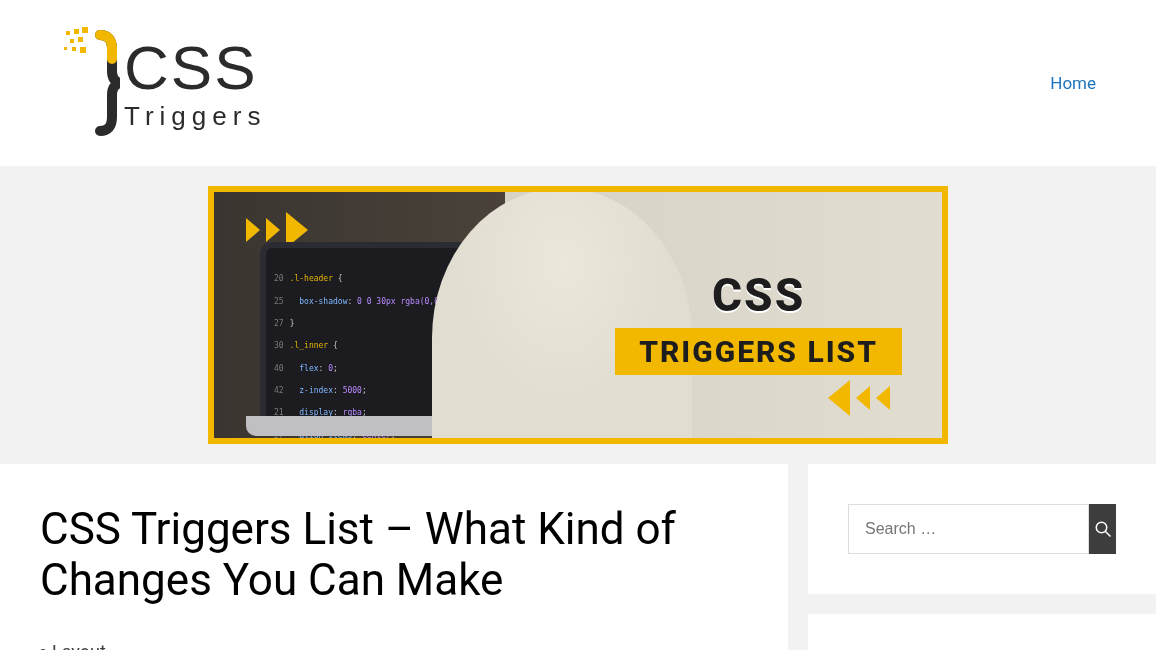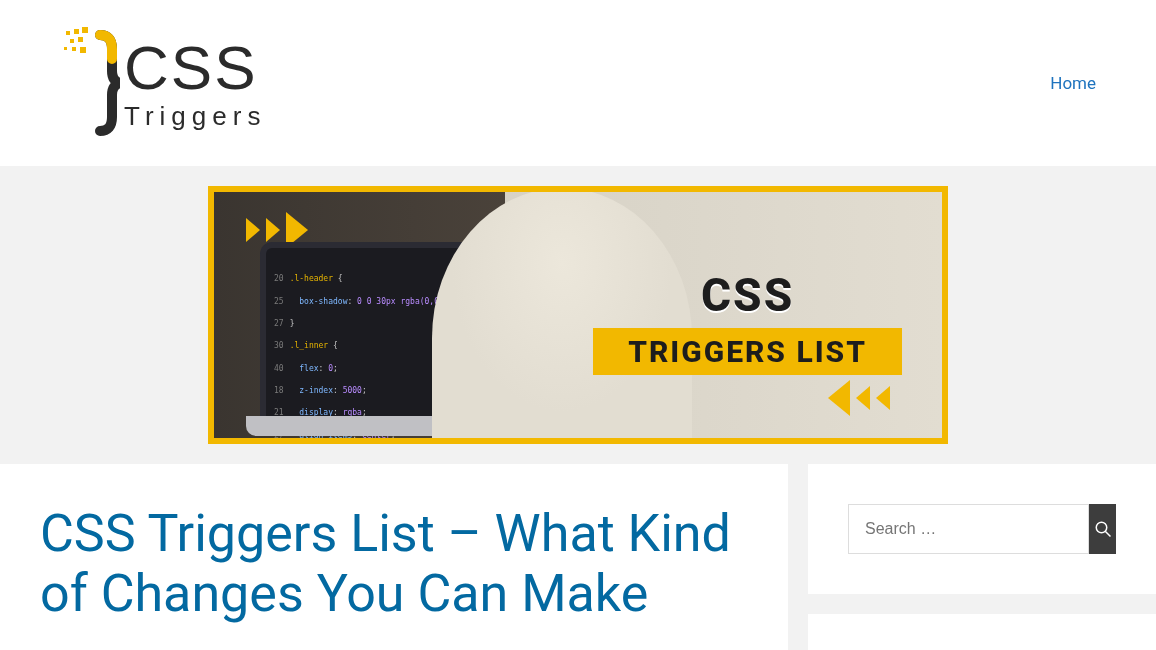--- a/index.html
+++ b/index.html
@@ -85,38 +85,38 @@
   }
   
   .hero-title{
     position:absolute;right:40px;top:76px;text-align:center;
   }
   .hero-title .css{
     font-size:46px;font-weight:800;color:#1d1d1d;letter-spacing:2px;
     text-shadow:0 2px 0 #fff;
   }
   .hero-title .bar{
-    background:var(--accent);padding:6px 35px;margin-top:6px;
+    background:var(--accent);padding:6px 24px;margin-top:6px;
     font-size:30px;font-weight:800;color:#1d1d1d;letter-spacing:2px;
   }
   
   .arrows-tl,.arrows-br{position:absolute;display:flex;gap:6px;align-items:center;}
   .arrows-tl{top:20px;left:32px;}
   .arrows-br{bottom:22px;right:52px;transform:scaleX(-1);}
   .tri{width:0;height:0;border-style:solid;}
   .tri.small{border-width:12px 0 12px 14px;border-color:transparent transparent transparent var(--accent);}
   .tri.big{border-width:18px 0 18px 22px;border-color:transparent transparent transparent var(--accent);}
   
   .columns{display:flex;gap:20px;padding:0;}
   .main{
     background:#fff;flex:1;min-height:200px;
     padding:40px 40px;
   }
   .main h1{
-    font-size:52px;font-weight:400;color:#0369a1;line-height:1.15;
+    font-size:44px;font-weight:400;color:#000000;line-height:1.15;
   }
   .bullet-row{margin-top:36px;font-size:18px;color:#3f3f3f;display:flex;align-items:center;gap:6px;}
   .dot{width:6px;height:6px;border-radius:50%;background:#3f3f3f;}
   .sidebar{
     width:348px;display:flex;flex-direction:column;gap:20px;
   }
   .widget{
     background:#fff;padding:40px;
   }
   .search-row{display:flex;}
@@ -171,21 +171,21 @@
         <div class="tri big"></div>
     </div>
 
     <div class="laptop">
       <div class="code">
 <span class="num">20</span><span class="sel">.l-header</span> {<br>
 <span class="num">25</span>  <span class="prop">box-shadow</span>: <span class="val">0 0 30px rgba(0,0,0,0.95)</span>;<br>
 <span class="num">27</span>}<br>
 <span class="num">30</span><span class="sel">.l_inner</span> {<br>
 <span class="num">40</span>  <span class="prop">flex</span>: <span class="val">0</span>;<br>
-<span class="num">18</span>  <span class="prop">z-index</span>: <span class="val">5000</span>;<br>
+<span class="num">42</span>  <span class="prop">z-index</span>: <span class="val">5000</span>;<br>
 <span class="num">21</span>  <span class="prop">display</span>: <span class="val">rgba</span>;<br>
 <span class="num">27</span>  <span class="prop">align-items</span>: <span class="val">center</span>;<br>
   : ;<br>
   : ;<br>
   : ;<br>
    ;<br>
 }
       </div>
       <div class="laptop-base"></div>
     </div>

